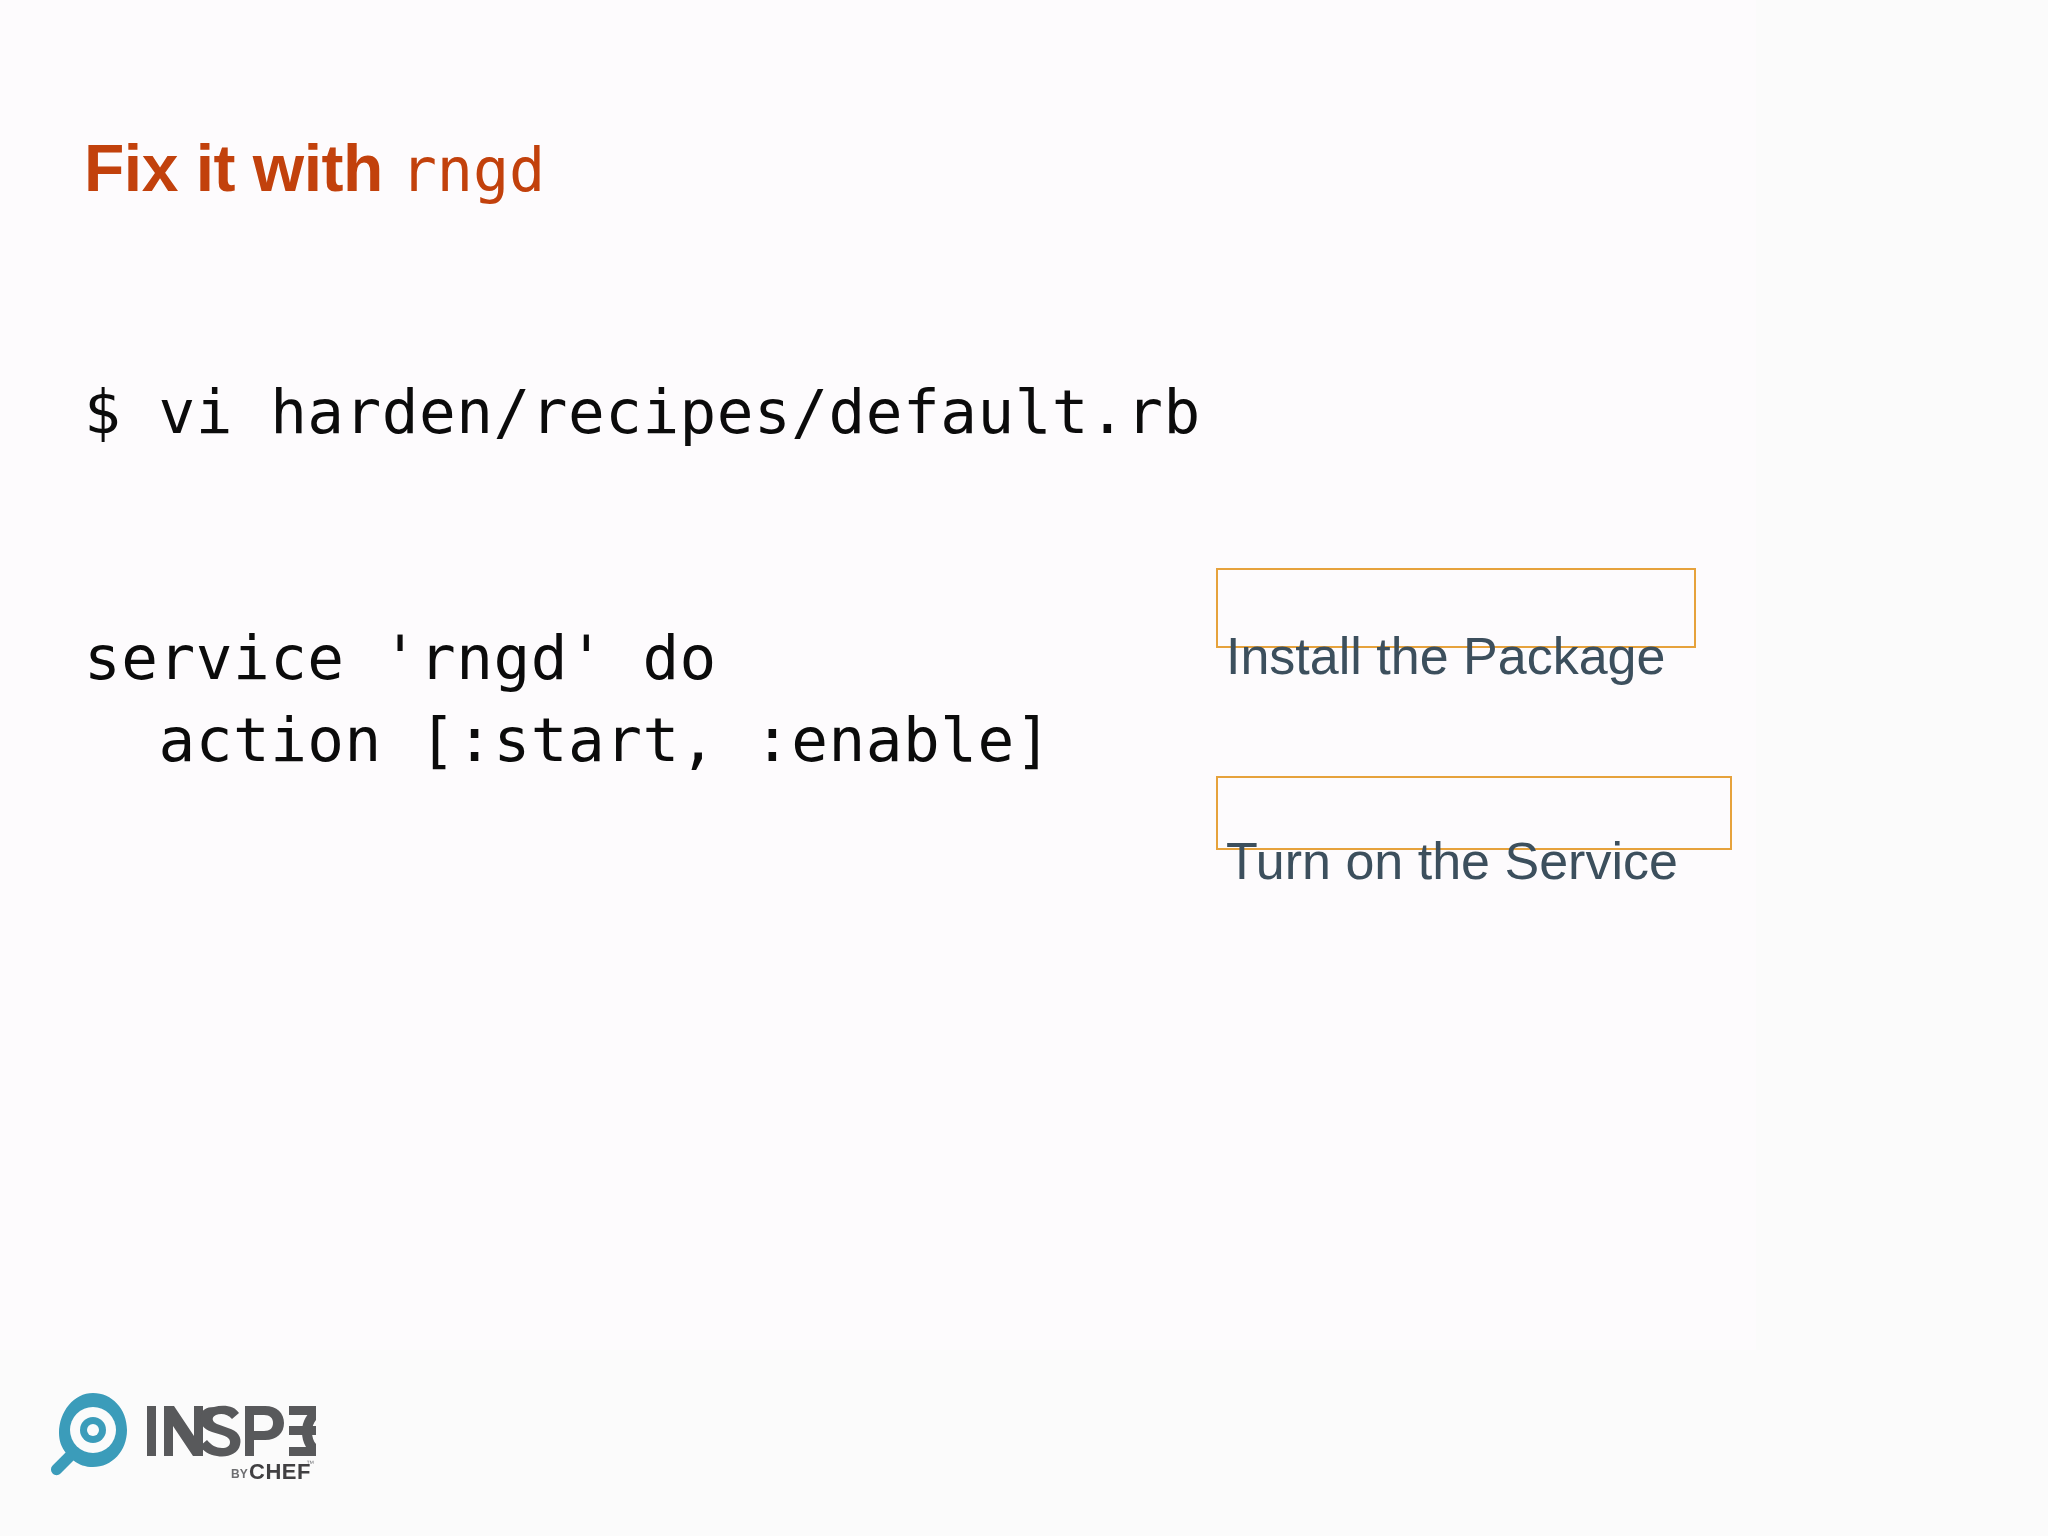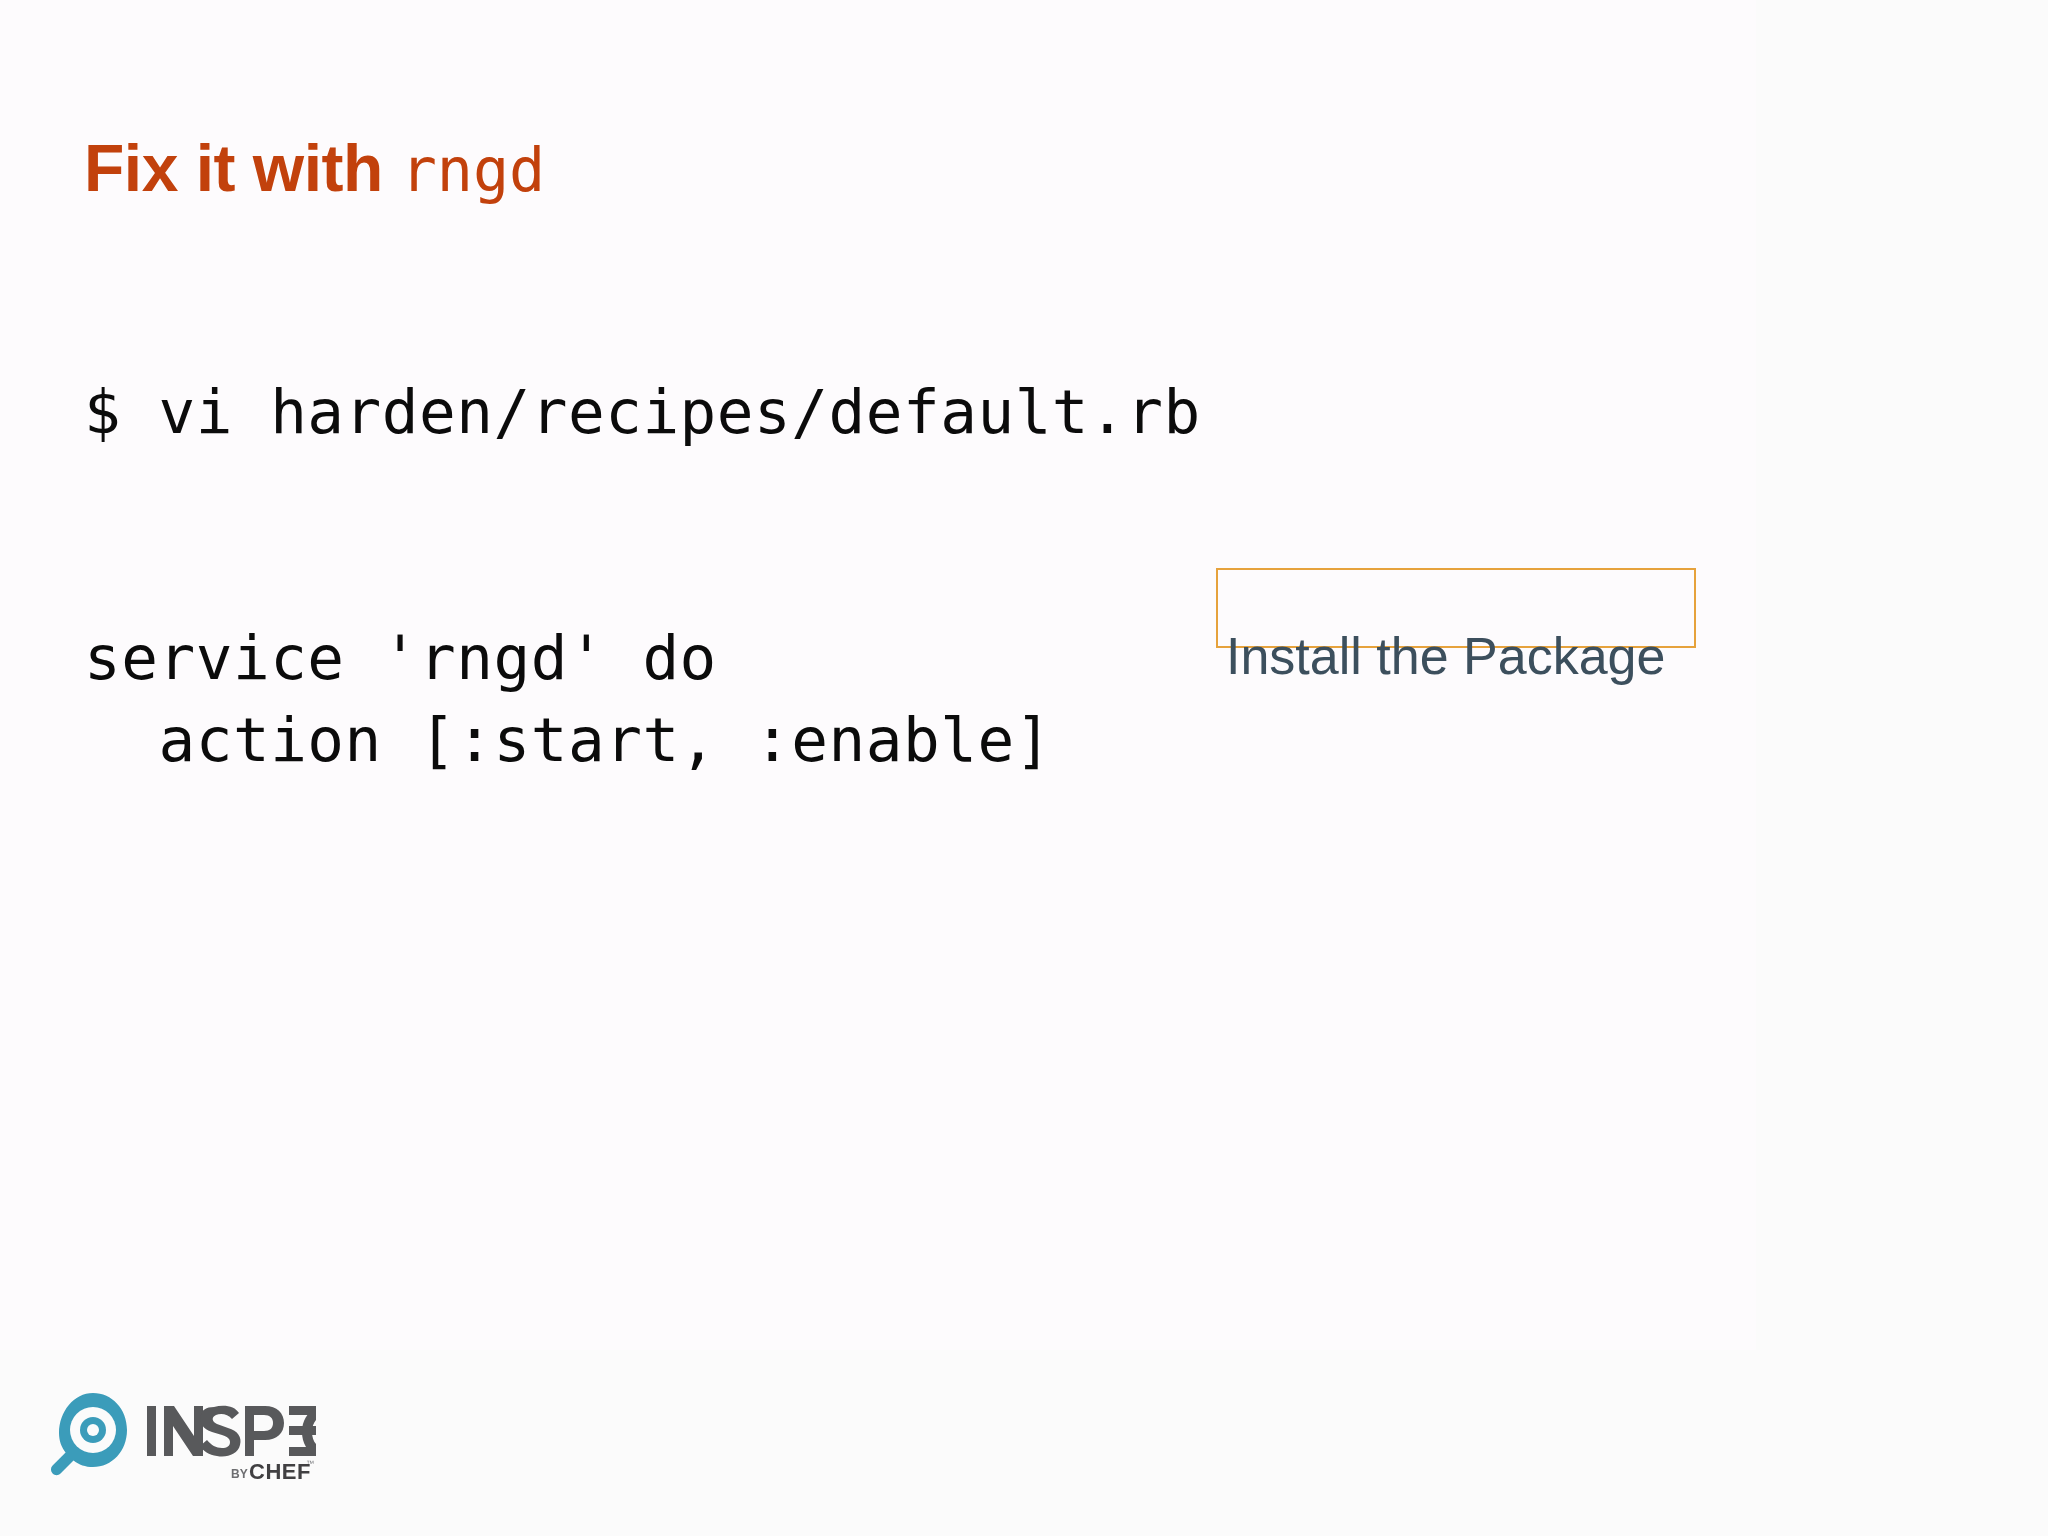--- a/index.html
+++ b/index.html
@@ -126,20 +126,23 @@
 <div class="slide">
 
   <h1 class="title"><span class="title-main">Fix it with </span><span class="title-mono">rngd</span></h1>
 
   <pre class="code-block"><div class="code-line">$ vi harden/recipes/default.rb</div><div class="code-line blank"></div><div class="code-line blank"></div><div class="code-line">service 'rngd' do</div><div class="code-line">  action [:start, :enable]</div></pre>
 
   <div class="callout" id="callout-install">
     <span class="callout-text">Install the Package</span>
   </div>
 
+  <div class="callout" id="callout-service">
+    <span class="callout-text">Turn on the Service</span>
+  </div>
 
   <div class="logo">
     <svg width="268" height="98" viewBox="0 0 268 98" xmlns="http://www.w3.org/2000/svg" aria-label="InSpec by Chef">
 
       <g>
         <path d="M41 3 C60 3 75 19 75 40 C75 61 60 77 41 77 C33.5 77 26.8 74.6 21.5 70.4 L8.5 83.5 C6.3 85.7 2.8 85.7 0.6 83.5 C-1.6 81.3 -1.6 77.8 0.6 75.6 L13.6 62.6 C9.4 57.3 7 50.6 7 43 C7 21.6 22 3 41 3 Z" fill="#3b9cba" transform="translate(4,4)"></path>
         <circle cx="45" cy="44" r="23" fill="#fbfbfb"></circle>
         <circle cx="45" cy="44" r="13" fill="#3b9cba"></circle>
         <circle cx="45" cy="44" r="6" fill="#fbfbfb"></circle>
       </g>

